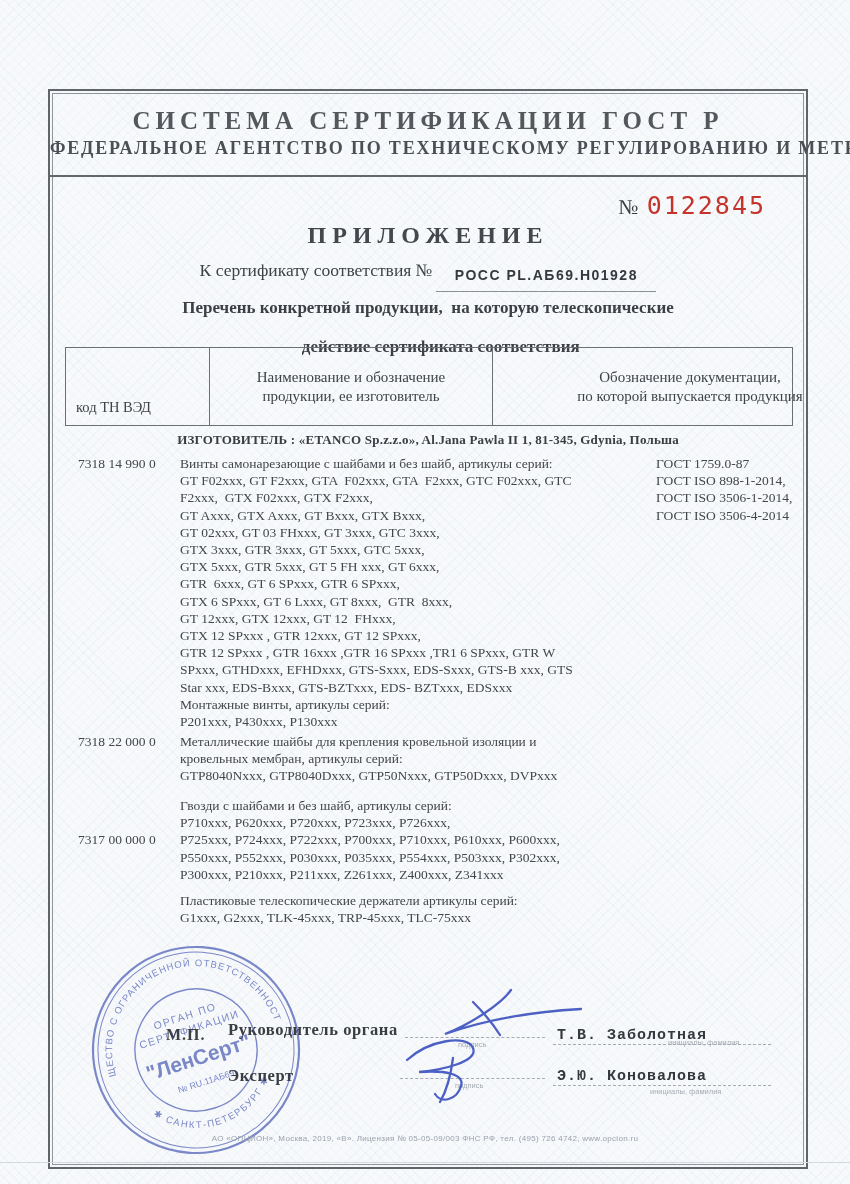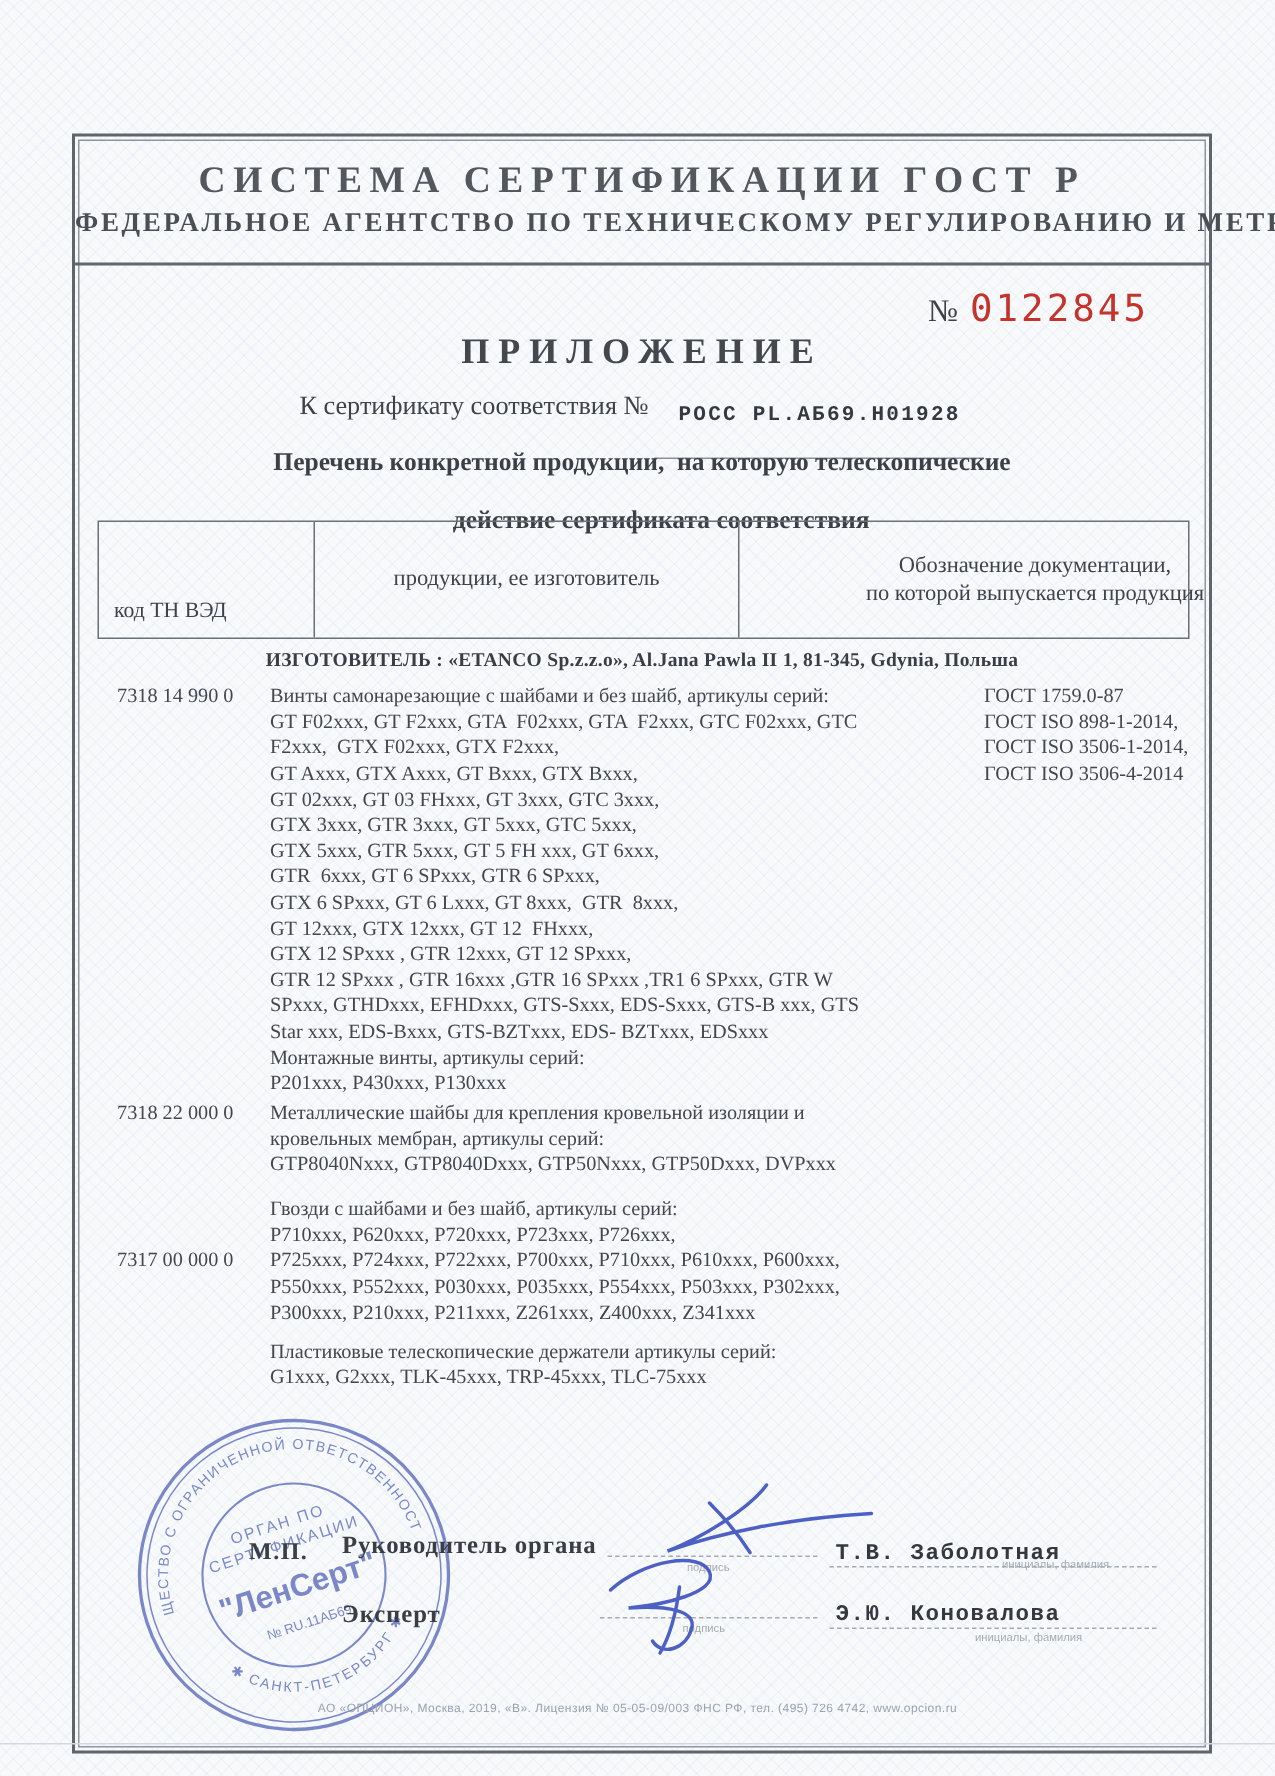--- a/index.html
+++ b/index.html
@@ -44,23 +44,23 @@
   .appendix-title {
     position:absolute; top:131px; left:0; width:100%; text-align:center;
     font-size:24px; font-weight:bold; letter-spacing:6px; color:#44474c;
   }
 
   .cert-line {
     position:absolute; top:169px; left:0; width:100%; text-align:center; white-space:nowrap;
   }
   .cert-label { font-size:17.5px; color:#3f4247; }
   .cert-no {
-    display:inline-block; font-family:Liberation Mono, monospace; font-weight:bold;
+    display:inline-block; font-family:Liberation Sans, sans-serif; font-weight:bold;
     font-size:14px; letter-spacing:1.5px; color:#35383d;
-    border-bottom:1px solid #8d9196; padding:0 10px 20px 10px; min-width:200px;
+    border-bottom:1px solid #8d9196; padding:0 10px 8px 10px; min-width:200px;
     vertical-align:-4px;
   }
 
   .purpose {
     position:absolute; top:207px; left:0; width:100%; text-align:center;
     font-size:17px; font-weight:bold; line-height:19.5px; color:#3c3f44; white-space:pre-wrap;
   }
 
   
   .tbl { position:absolute; left:15px; top:256px; width:726px; height:77px; border:1.5px solid #6b7075; }
@@ -140,20 +140,21 @@
     </div>
 
     <div class="purpose"><span>Перечень конкретной продукции,  на которую телескопические</span><br>
       <span>действие сертификата соответствия</span></div>
 
     <div class="tbl">
       <div class="v1"></div>
       <div class="v2"></div>
       <div class="cell-tnved">код ТН ВЭД</div>
       <div class="cell-mid">
+        <span>Наименование и обозначение</span>
         <span>продукции, ее изготовитель</span>
       </div>
       <div class="cell-right">
         <span>Обозначение документации,</span>
         <span>по которой выпускается продукция</span>
       </div>
     </div>
 
     <div class="manufacturer">ИЗГОТОВИТЕЛЬ :   «ETANCO Sp.z.z.o», Al.Jana Pawla II 1, 81-345, Gdynia, Польша</div>
   </div>

